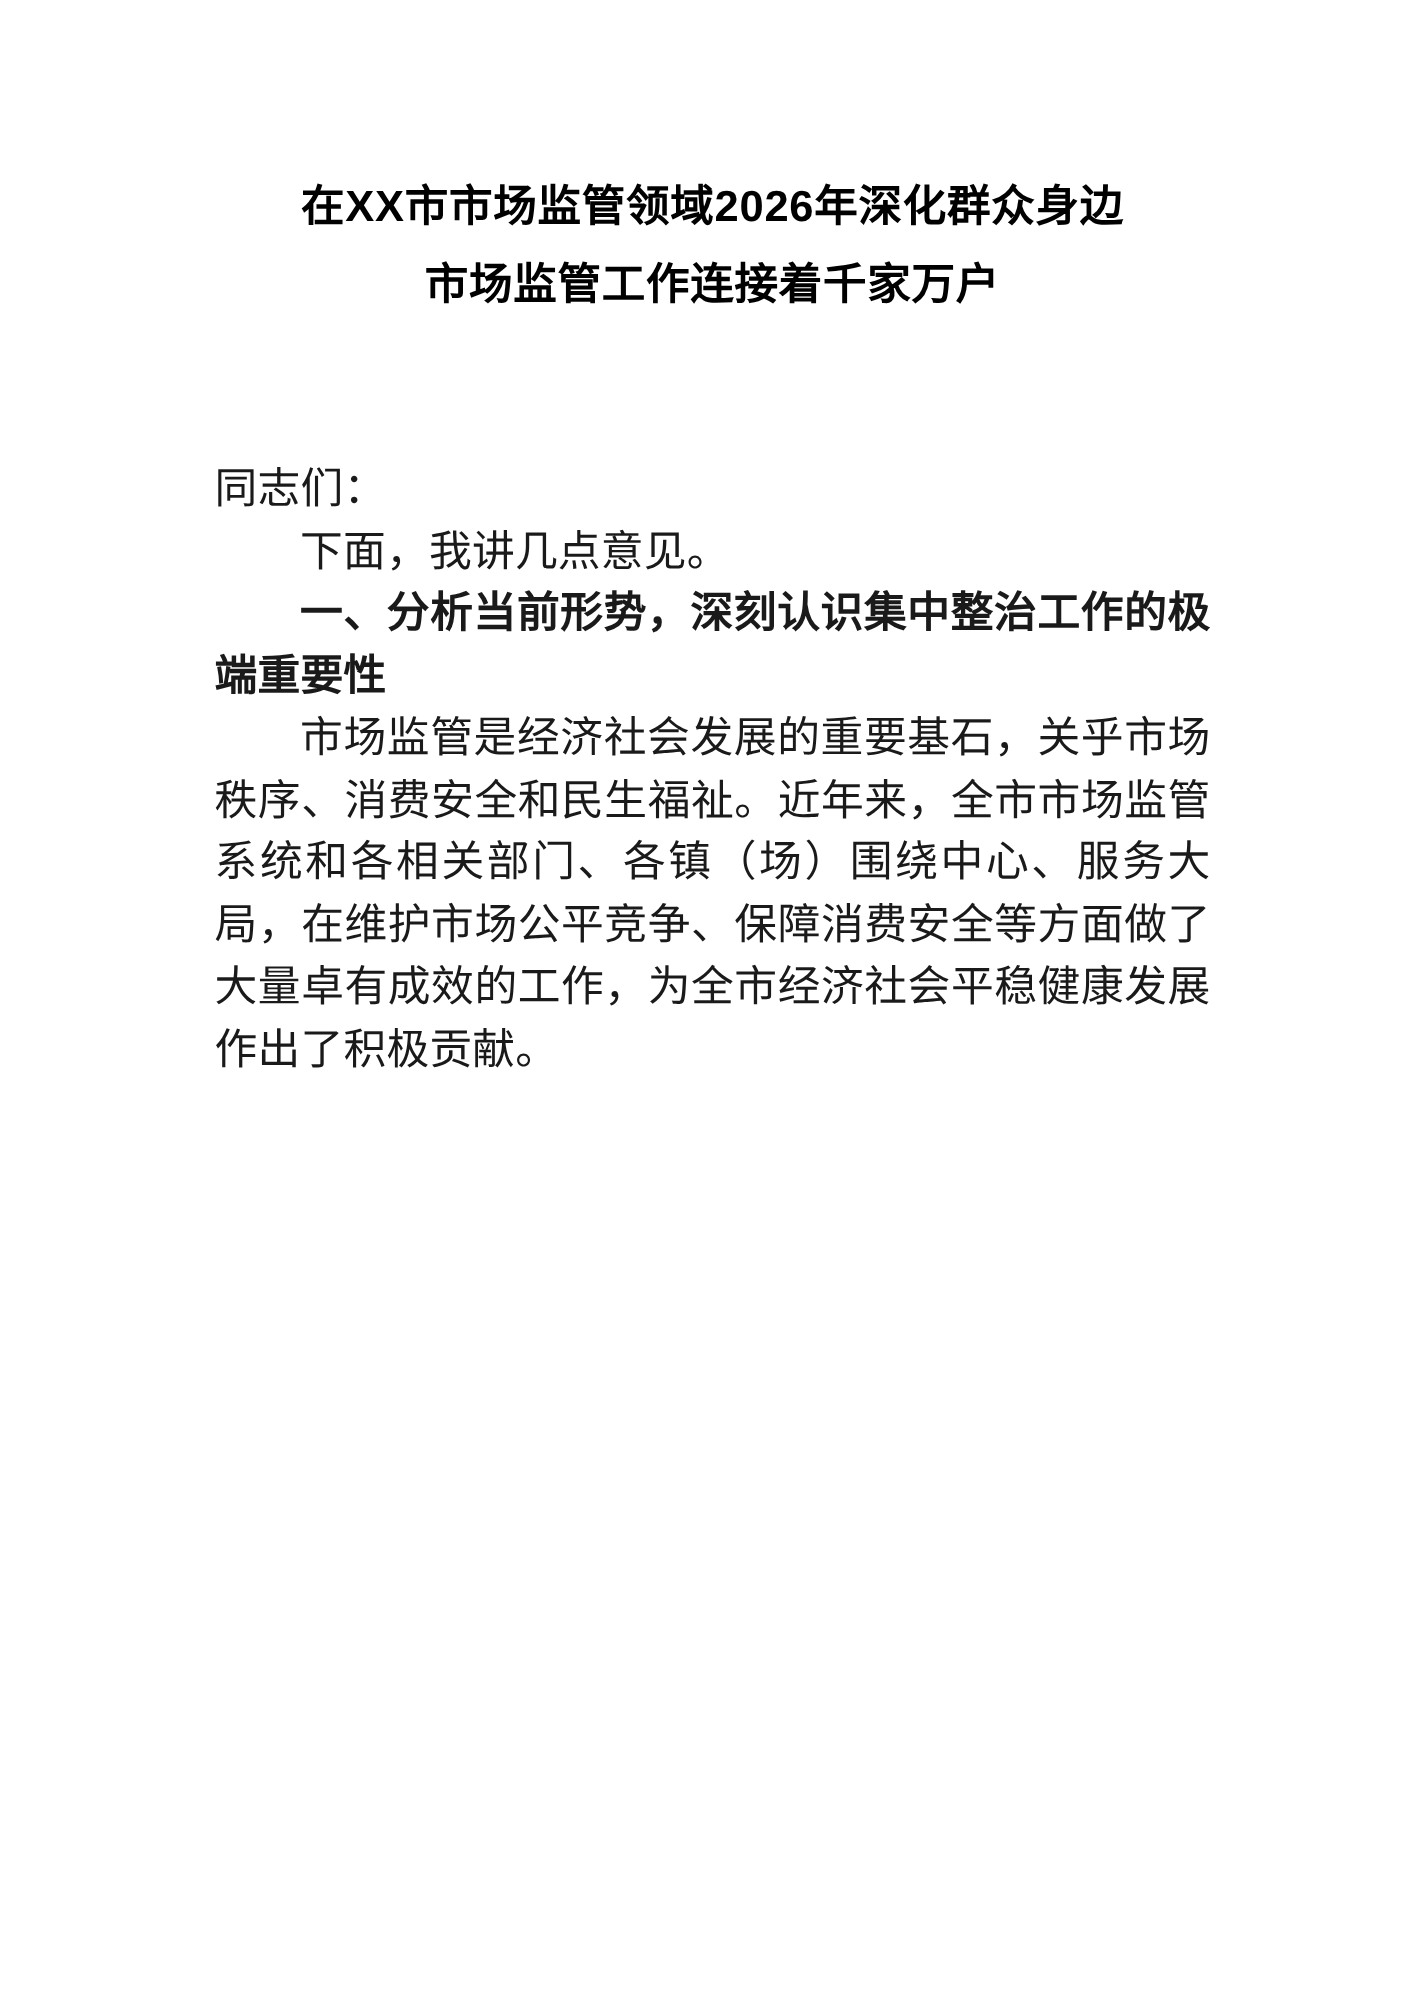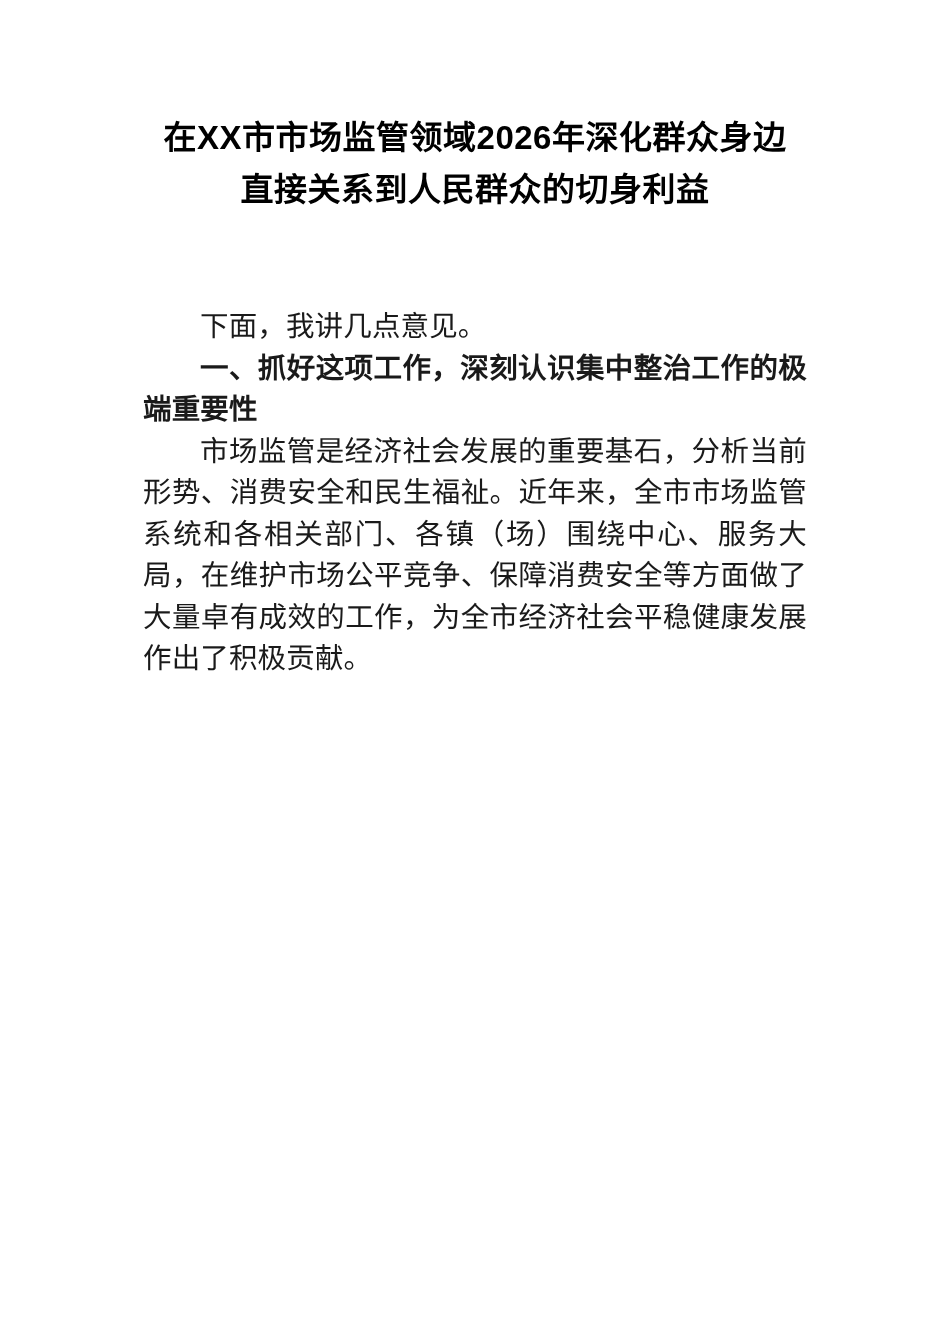--- a/index.html
+++ b/index.html
@@ -21,21 +21,21 @@
 
   
   .doc-title {
     position: absolute;
     left: 143px;
     top: 112px;
     width: 664px;
     text-align: center;
     font-family: "Liberation Sans", "DejaVu Sans", sans-serif;
     font-weight: 700;
-    font-size: 33px;
+    font-size: 29px;
     line-height: 52px;
     color: #000000;
     letter-spacing: 0.5px;
     -webkit-font-smoothing: none;
   }
   .doc-title .tline {
     display: block;
     white-space: nowrap;
   }
 
@@ -79,28 +79,29 @@
   
   .body-block > p + p { margin-top: 0; }
 </style>
 </head>
 <body>
 
 <div class="page">
 
   <div class="doc-title">
     <span class="tline">在XX市市场监管领域2026年深化群众身边</span>
-    <span class="tline">直接关系到人民群众的切身利益</span>
+    <span class="tline">市场监管工作连接着千家万户</span>
   </div>
 
   <div class="body-block">
 
+    <p class="para salutation">同志们：</p>
 
 
     <p class="para indent">下面，我讲几点意见。</p>
 
-    <p class="para heading">一、抓好这项工作，深刻认识集中整治工作的极端重要性</p>
+    <p class="para heading">一、分析当前形势，深刻认识集中整治工作的极端重要性</p>
 
-    <p class="para indent">市场监管是经济社会发展的重要基石，分析当前形势、消费安全和民生福祉。近年来，全市市场监管系统和各相关部门、各镇（场）围绕中心、服务大局，在维护市场公平竞争、保障消费安全等方面做了大量卓有成效的工作，为全市经济社会平稳健康发展作出了积极贡献。</p>
+    <p class="para indent">市场监管是经济社会发展的重要基石，关乎市场秩序、消费安全和民生福祉。近年来，全市市场监管系统和各相关部门、各镇（场）围绕中心、服务大局，在维护市场公平竞争、保障消费安全等方面做了大量卓有成效的工作，为全市经济社会平稳健康发展作出了积极贡献。</p>
 
   </div>
 
 </div>
 
 </body></html>

